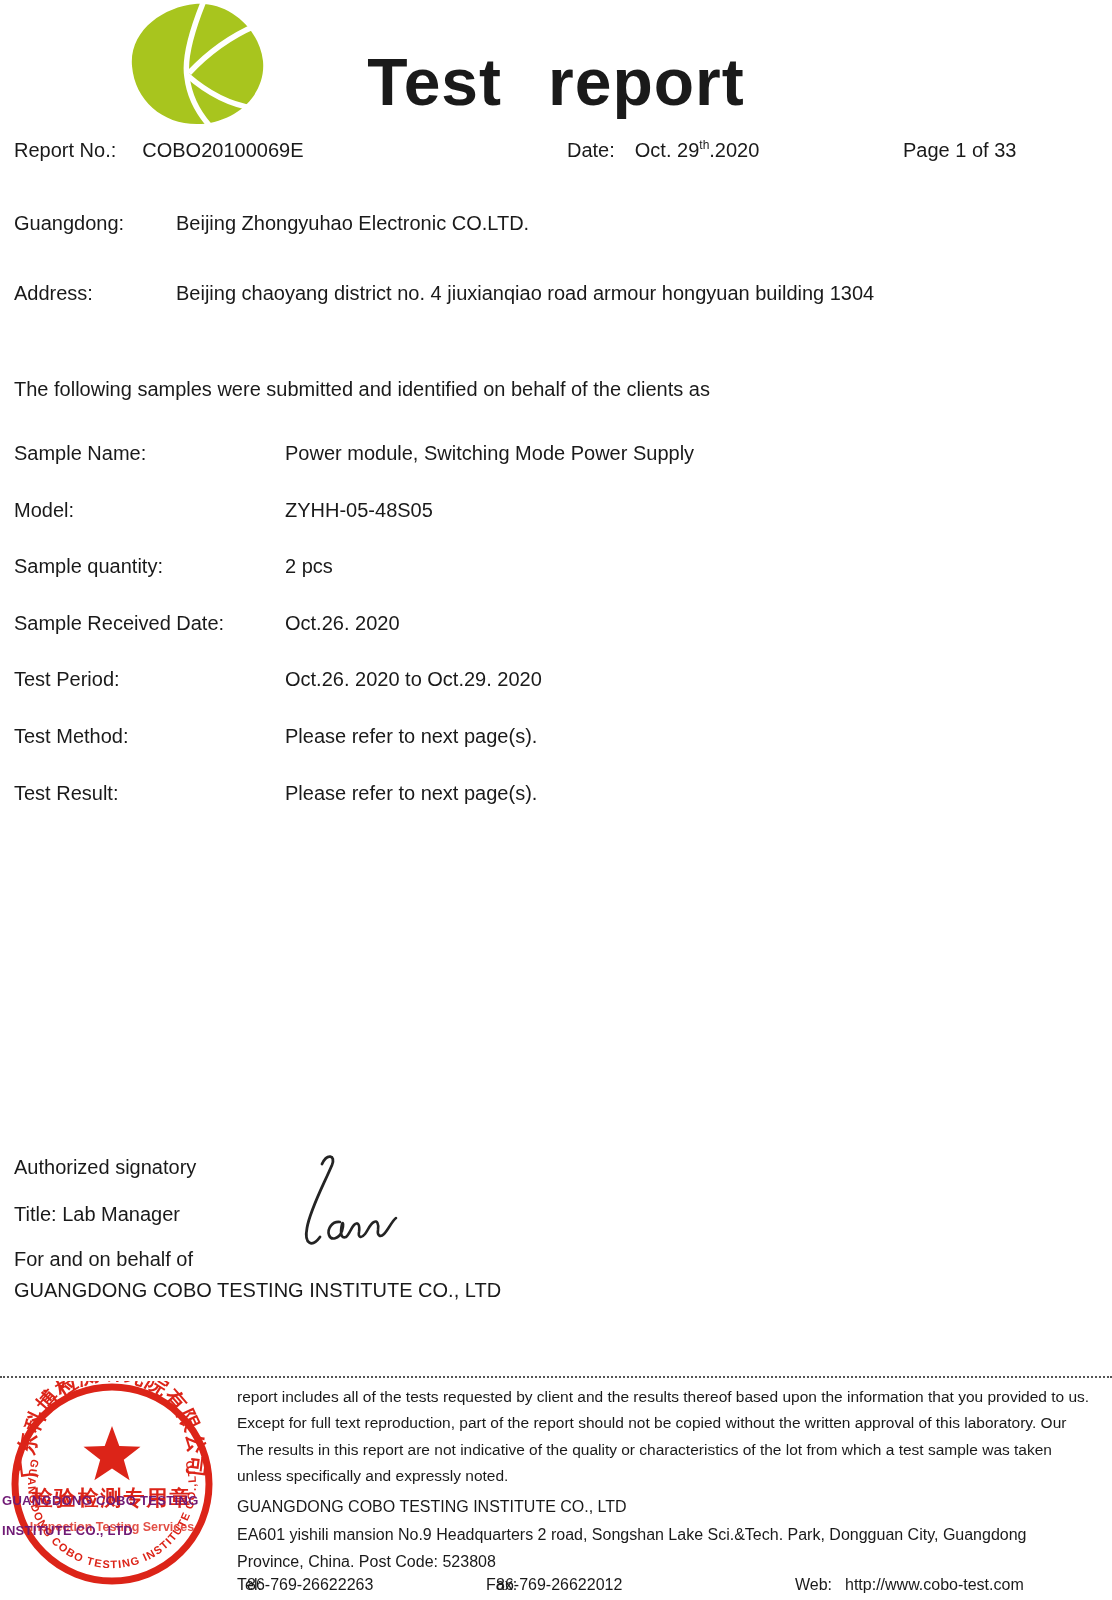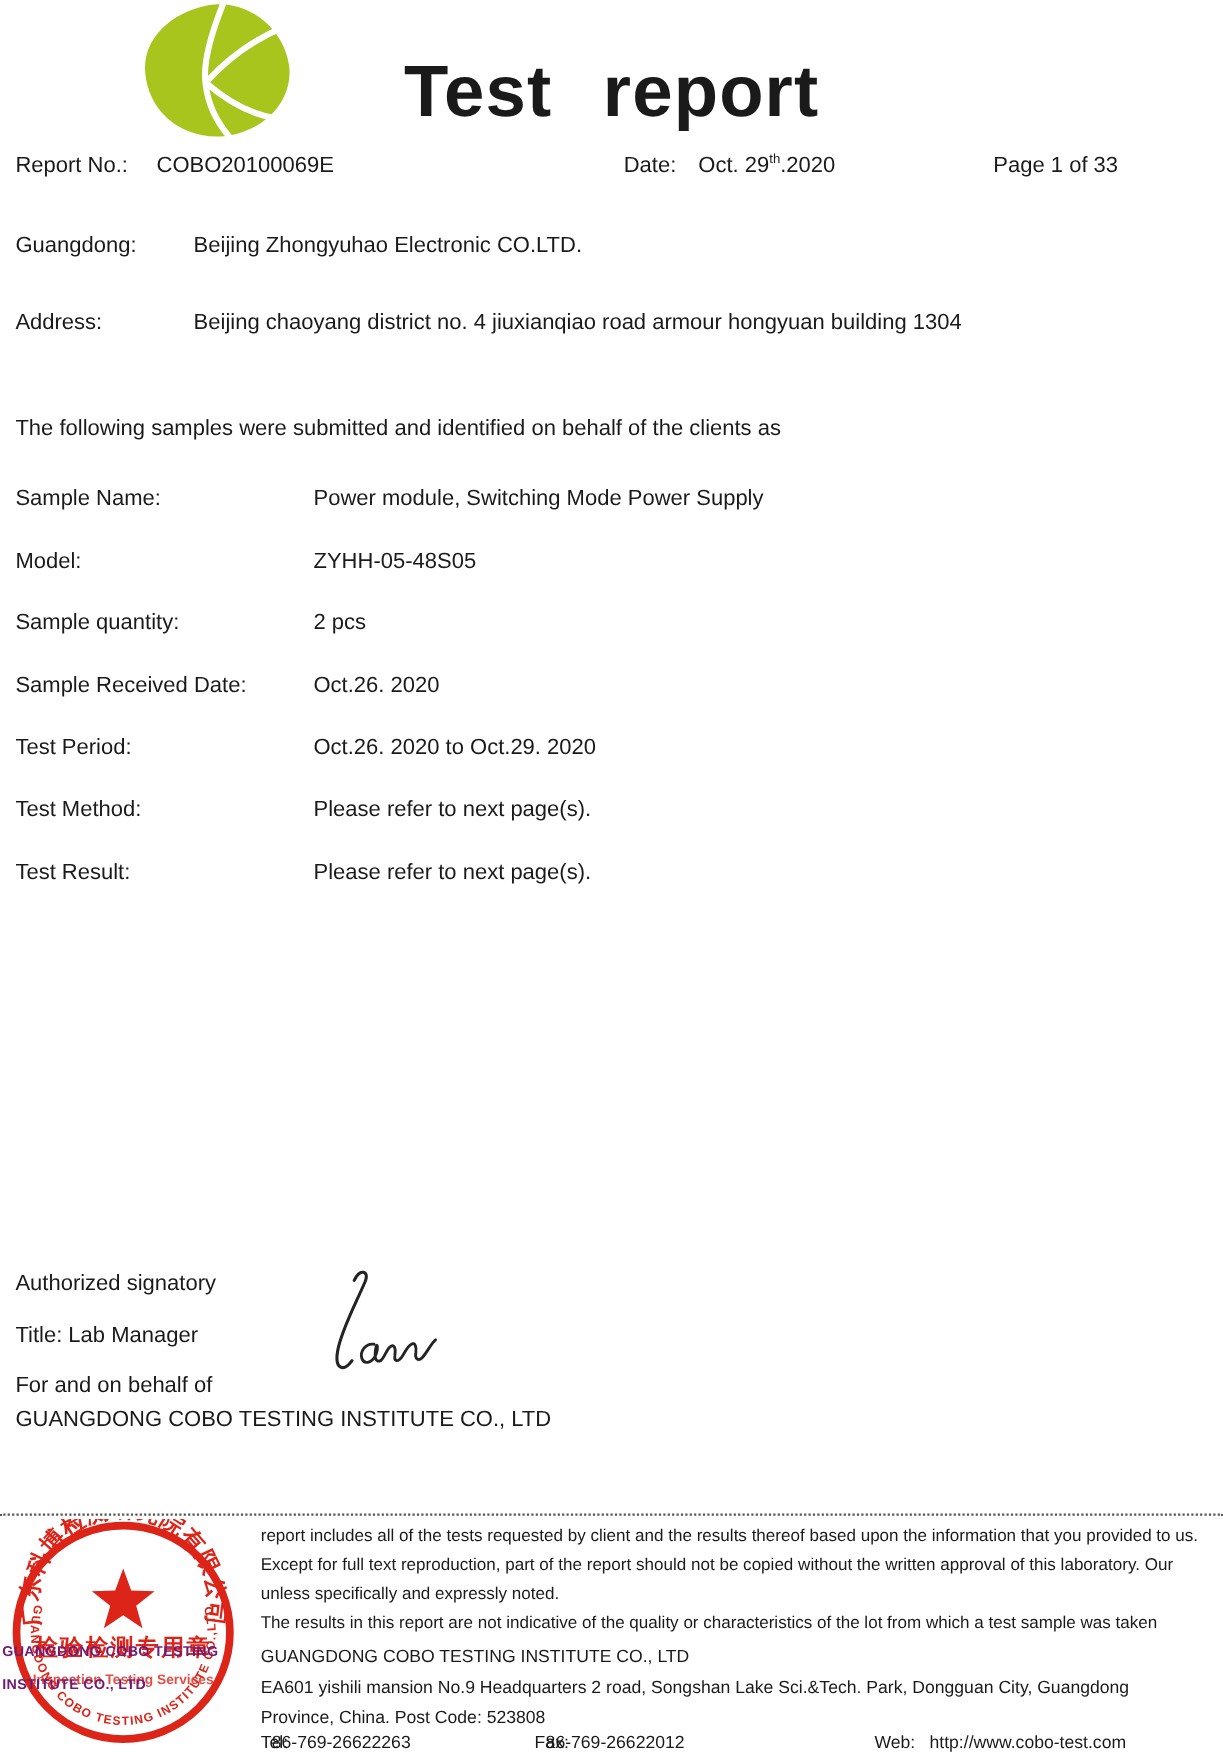--- a/index.html
+++ b/index.html
@@ -129,22 +129,22 @@
   </svg>
 
   <div id="stamp-overlay" class="abs">
     <div>GUANGDONG COBO TESTING</div>
     <div>INSTITUTE CO., LTD</div>
   </div>
 
   <div id="footer-text" class="abs">
     <div class="disc-line">report includes all of the tests requested by client and the results thereof based upon the information that you provided to us.</div>
     <div class="disc-line">Except for full text reproduction, part of the report should not be copied without the written approval of this laboratory. Our</div>
+    <div class="disc-line">The results in this report are not indicative of the quality or characteristics of the lot from which a test sample was taken</div>
     <div class="disc-line">unless specifically and expressly noted.</div>
-    <div class="disc-line">The results in this report are not indicative of the quality or characteristics of the lot from which a test sample was taken</div>
     <div id="contact-block">
       <div class="contact-line">GUANGDONG COBO TESTING INSTITUTE CO., LTD</div>
       <div class="contact-line">EA601 yishili mansion No.9 Headquarters 2 road, Songshan Lake Sci.&amp;Tech. Park, Dongguan City, Guangdong</div>
       <div class="contact-line">Province, China. Post Code: 523808</div>
       <div id="telfax-row">
         <span style="left:0;">
             <span>Tel:</span>
             <span class="num-gap">86-769-26622263</span>
           </span>
         <span style="left:249px;">

